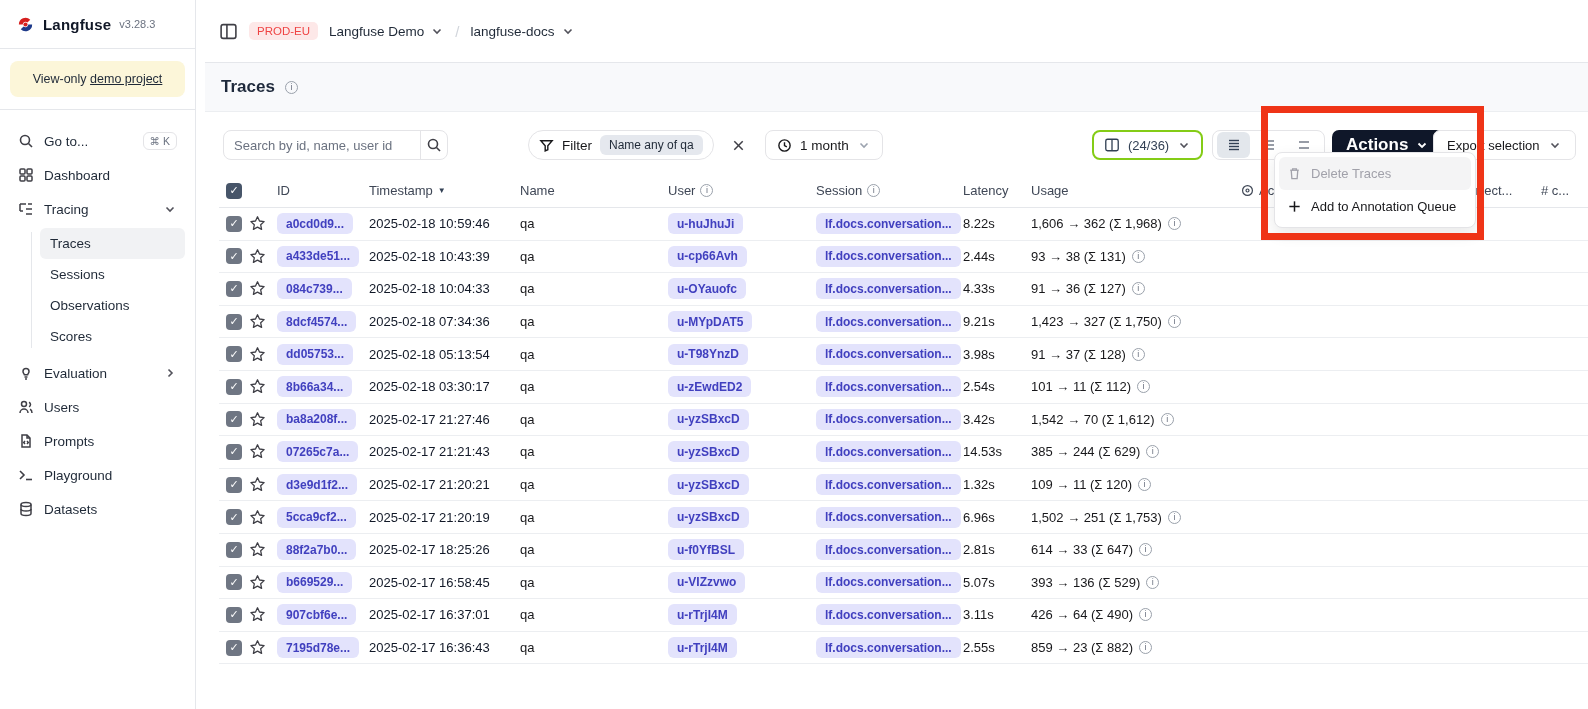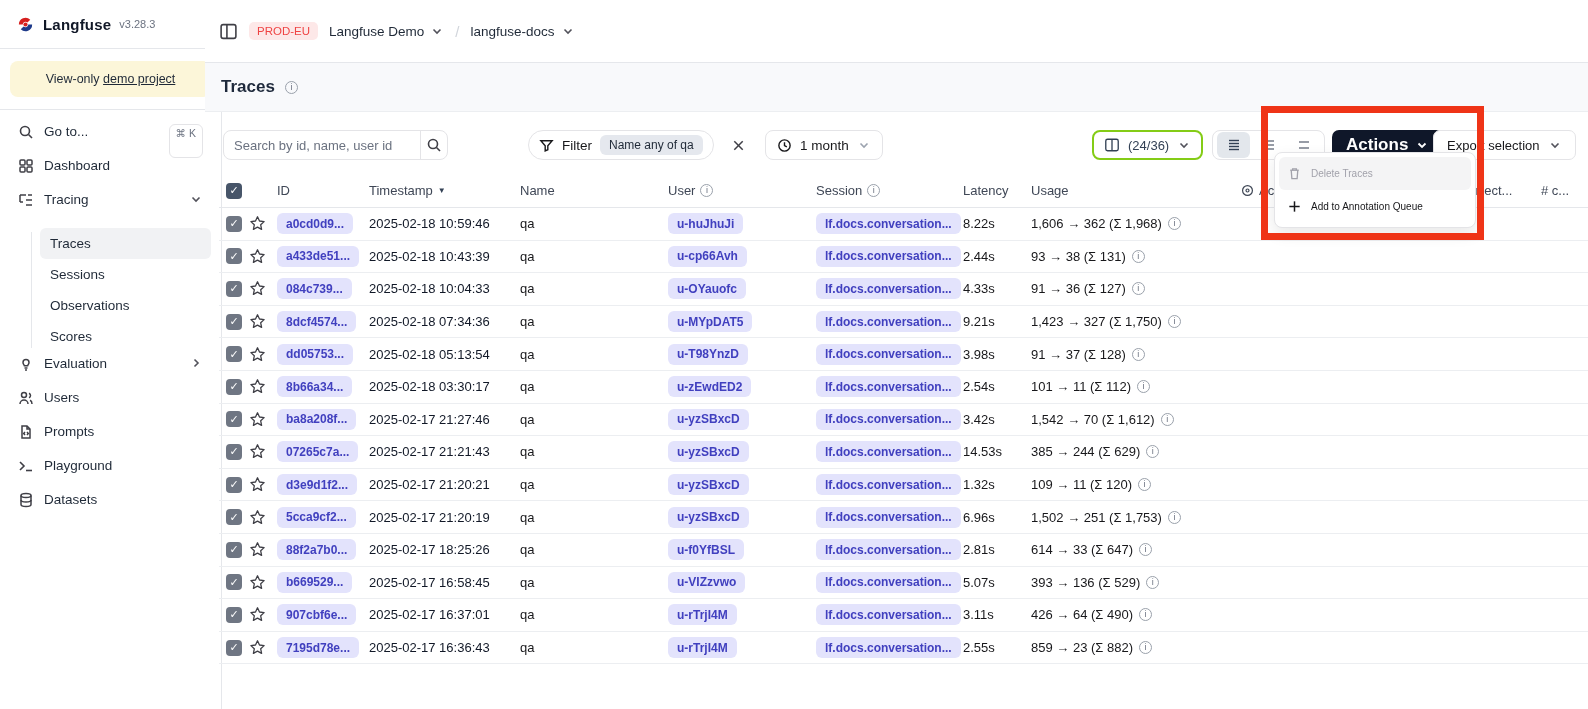--- a/index.html
+++ b/index.html
@@ -1,30 +1,30 @@
 <!DOCTYPE html>
 <html><head>
 <meta charset="utf-8">
 <style>
   * { margin:0; padding:0; box-sizing:border-box; }
   html,body { width:1588px; height:709px; }
   body { font-family:"Liberation Sans","DejaVu Sans",sans-serif; background:#fff; color:#18181b; overflow:hidden; }
   .app { position:relative; width:1588px; height:709px; background:#fff; }
 
   
-  .sidebar { position:absolute; left:0; top:0; width:222px; height:709px; background:#fff; border-right:1px solid #e5e7eb; }
+  .sidebar { position:absolute; left:0; top:0; width:196px; height:709px; background:#fff; border-right:1px solid #e5e7eb; }
   .sb-header { height:49px; display:flex; align-items:center; gap:8px; padding:0 16px; border-bottom:1px solid #e5e7eb; }
   .logo-badge { width:19px; height:19px; flex:0 0 auto; }
   .sb-title { font-size:15px; font-weight:700; color:#111827; letter-spacing:.2px; }
   .sb-version { font-size:11px; color:#6b7280; }
   .sb-banner-wrap { padding:12px 10px; border-bottom:1px solid #e5e7eb; }
   .sb-banner { background:#fcf6d9; border-radius:8px; padding:11px 10px; font-size:12.5px; color:#1f2937; text-align:center; }
   .sb-banner u { text-decoration:underline; cursor:pointer; }
   .sb-nav { padding:14px 10px; }
-  .nav-item { display:flex; gap:10px; height:34px; padding:0 8px; border-radius:6px; font-size:13.5px; color:#1f2937; cursor:pointer; }
+  .nav-item { display:flex; align-items:center; gap:10px; height:34px; padding:0 8px; border-radius:6px; font-size:13.5px; color:#1f2937; cursor:pointer; }
   .nav-item .grow { flex:1; }
   .kbd { border:1px solid #e4e4e7; border-radius:6px; padding:2px 6px; font-size:10.5px; color:#6b7280; background:#fff; }
   .subnav { position:relative; margin:2px 0 4px 0; }
   .subnav .rail { position:absolute; left:21px; top:4px; bottom:4px; width:1px; background:#e5e7eb; }
   .sub-item { display:flex; align-items:center; height:31px; margin-left:30px; padding:0 10px; border-radius:6px; font-size:13.5px; color:#1f2937; cursor:pointer; }
   .sub-item.active { background:#f1f2f4; font-weight:500; }
   .icon16 { width:16px; height:16px; flex:0 0 auto; }
   .chev { width:14px; height:14px; flex:0 0 auto; }
 
   
@@ -69,21 +69,21 @@
   .cb::after { content:"✓"; color:#fff; font-size:11px; line-height:1; }
   .star { width:17px; height:17px; cursor:pointer; }
   .pill { background:#e3e3fc; color:#4140bf; font-weight:600; font-size:12px; padding:3.5px 9px; border-radius:6px; cursor:pointer; max-width:100%; overflow:hidden; white-space:nowrap; }
   .mono-time { color:#111827; }
   .info-i { width:13px; height:13px; border:1.2px solid #9aa1ab; border-radius:50%; display:inline-flex; align-items:center; justify-content:center; flex:0 0 auto; margin-left:6px; }
   .info-i::after { content:"i"; font-size:9px; color:#6b7280; line-height:1; }
   .sort-ind { font-size:8px; color:#334155; }
 
   
   .dropdown { position:absolute; left:1274px; top:152px; width:202px; background:#fff; border:1px solid #e4e4e7; border-radius:8px; box-shadow:0 6px 16px rgba(0,0,0,.09); padding:4px; z-index:50; }
-  .dd-item { display:flex; align-items:center; gap:9px; height:33px; padding:0 8px; border-radius:6px; font-size:10px; cursor:pointer; }
+  .dd-item { display:flex; align-items:center; gap:9px; height:33px; padding:0 8px; border-radius:6px; font-size:13px; cursor:pointer; }
   .dd-item.disabled { background:#f4f4f5; color:#a1a1aa; }
   .dd-item.normal { color:#18181b; }
   .redbox { position:absolute; left:1261px; top:106px; width:223px; height:134px; border:7px solid #ef3417; z-index:90; pointer-events:none; }
 </style>
 </head>
 <body>
 
 <div class="app">
 
   <aside class="sidebar">

